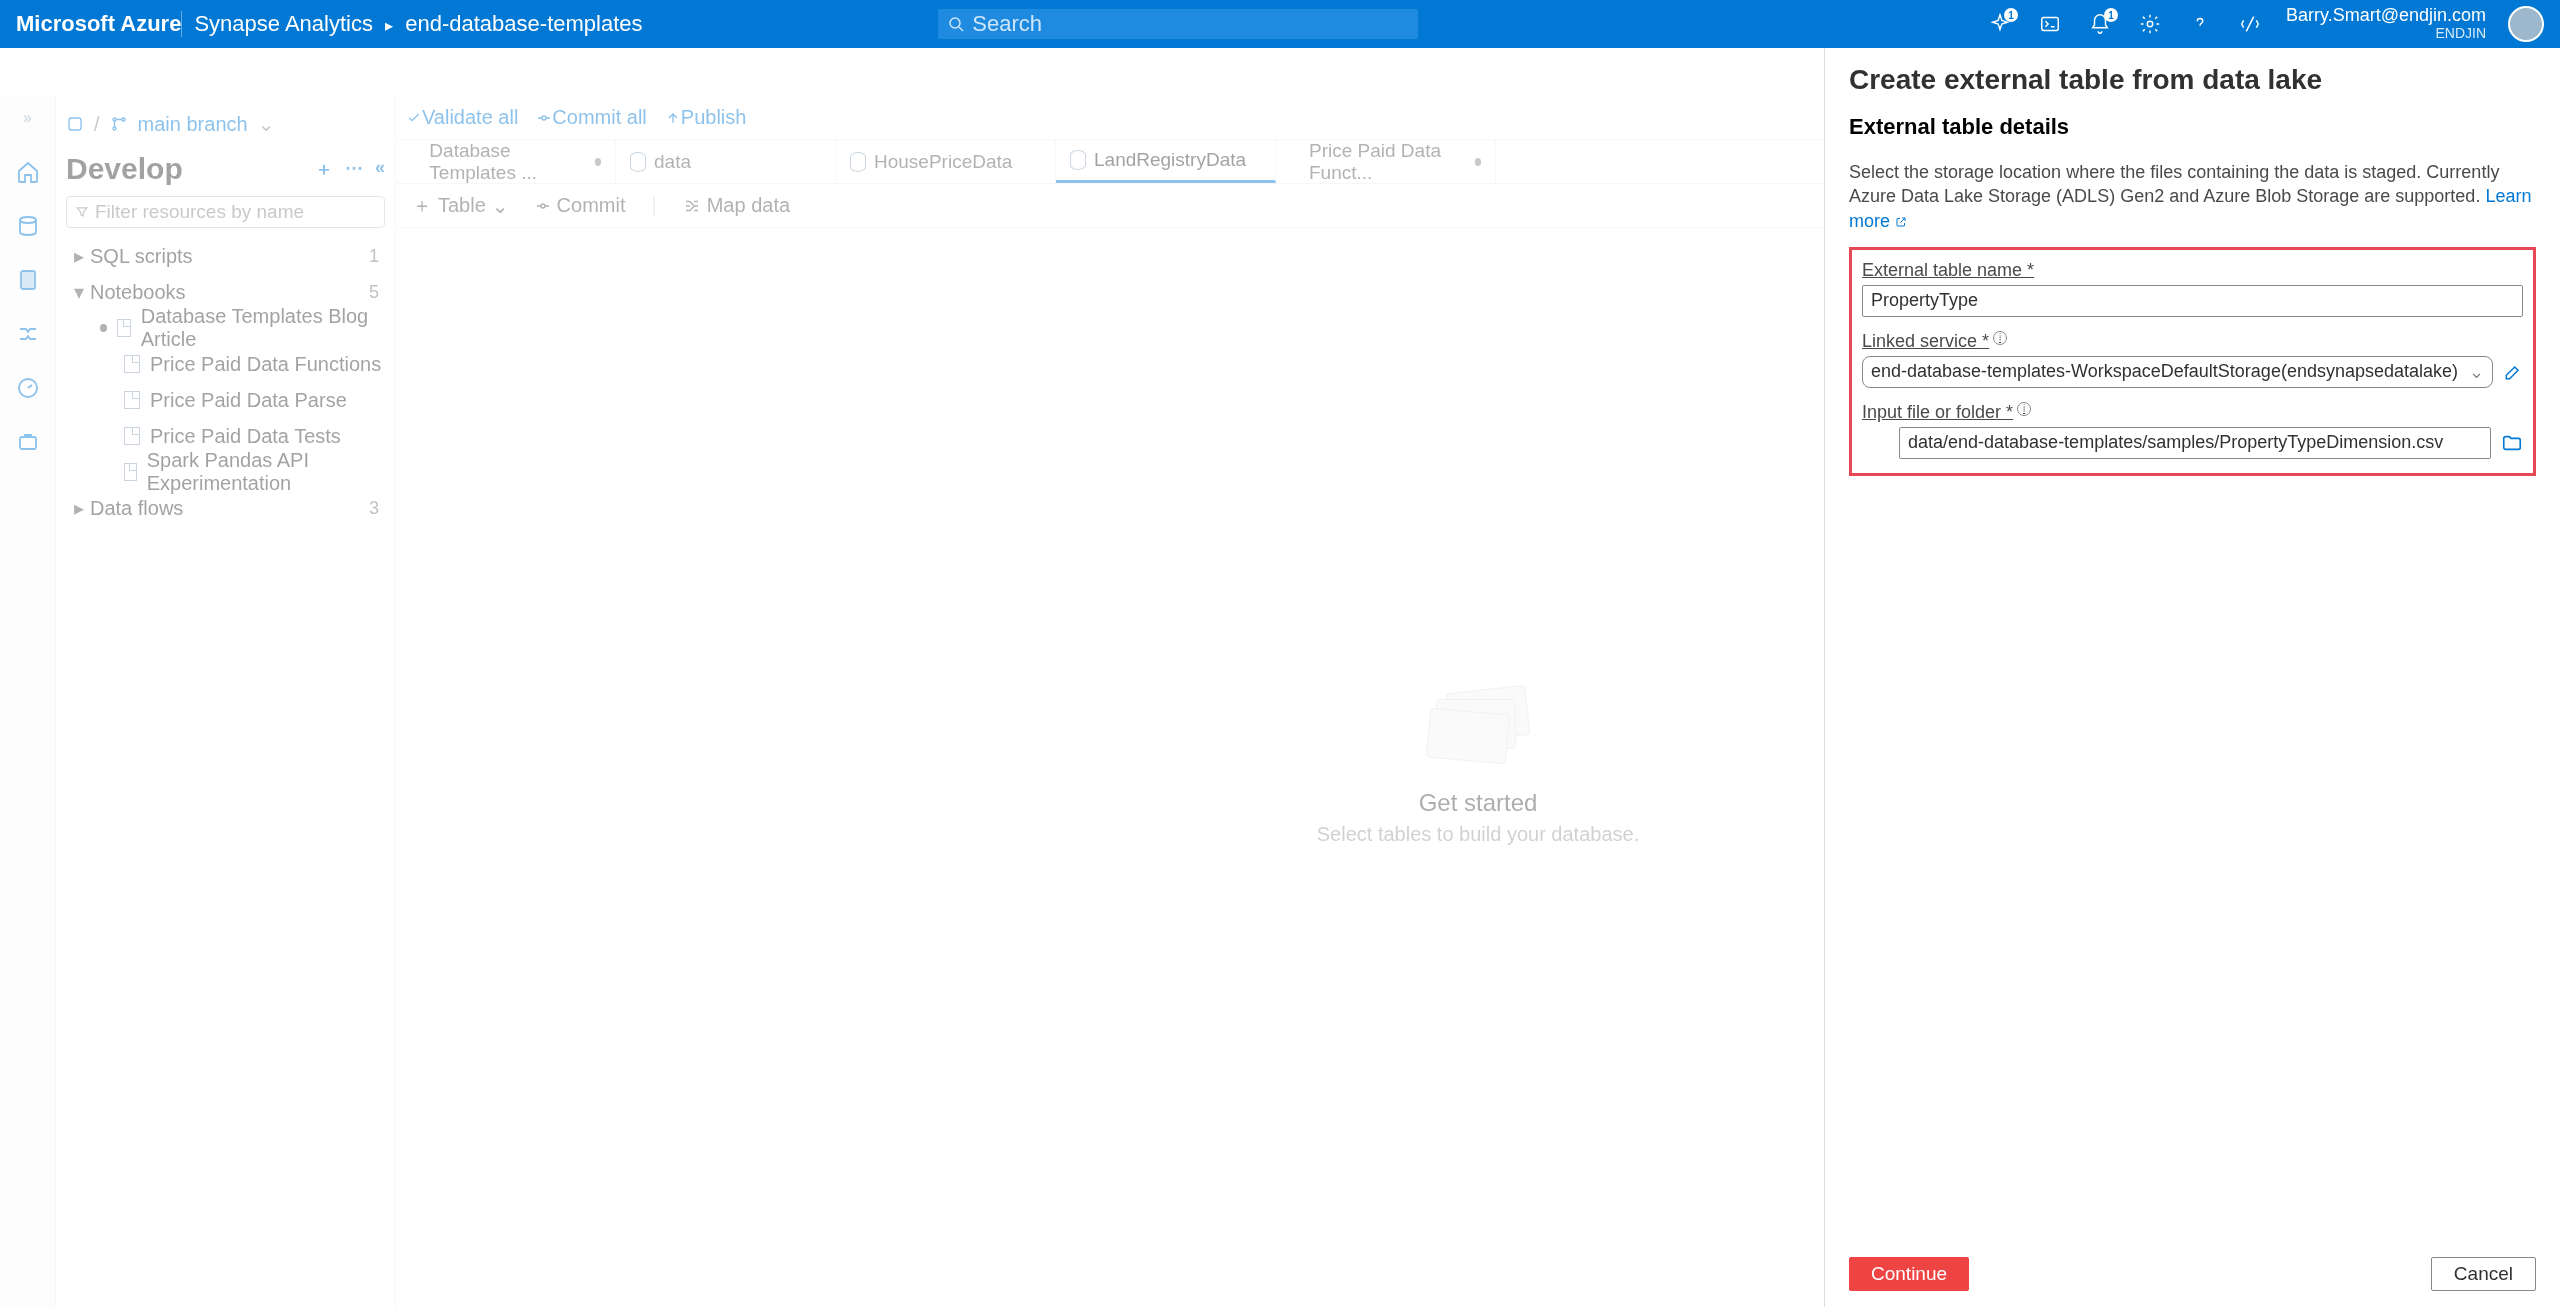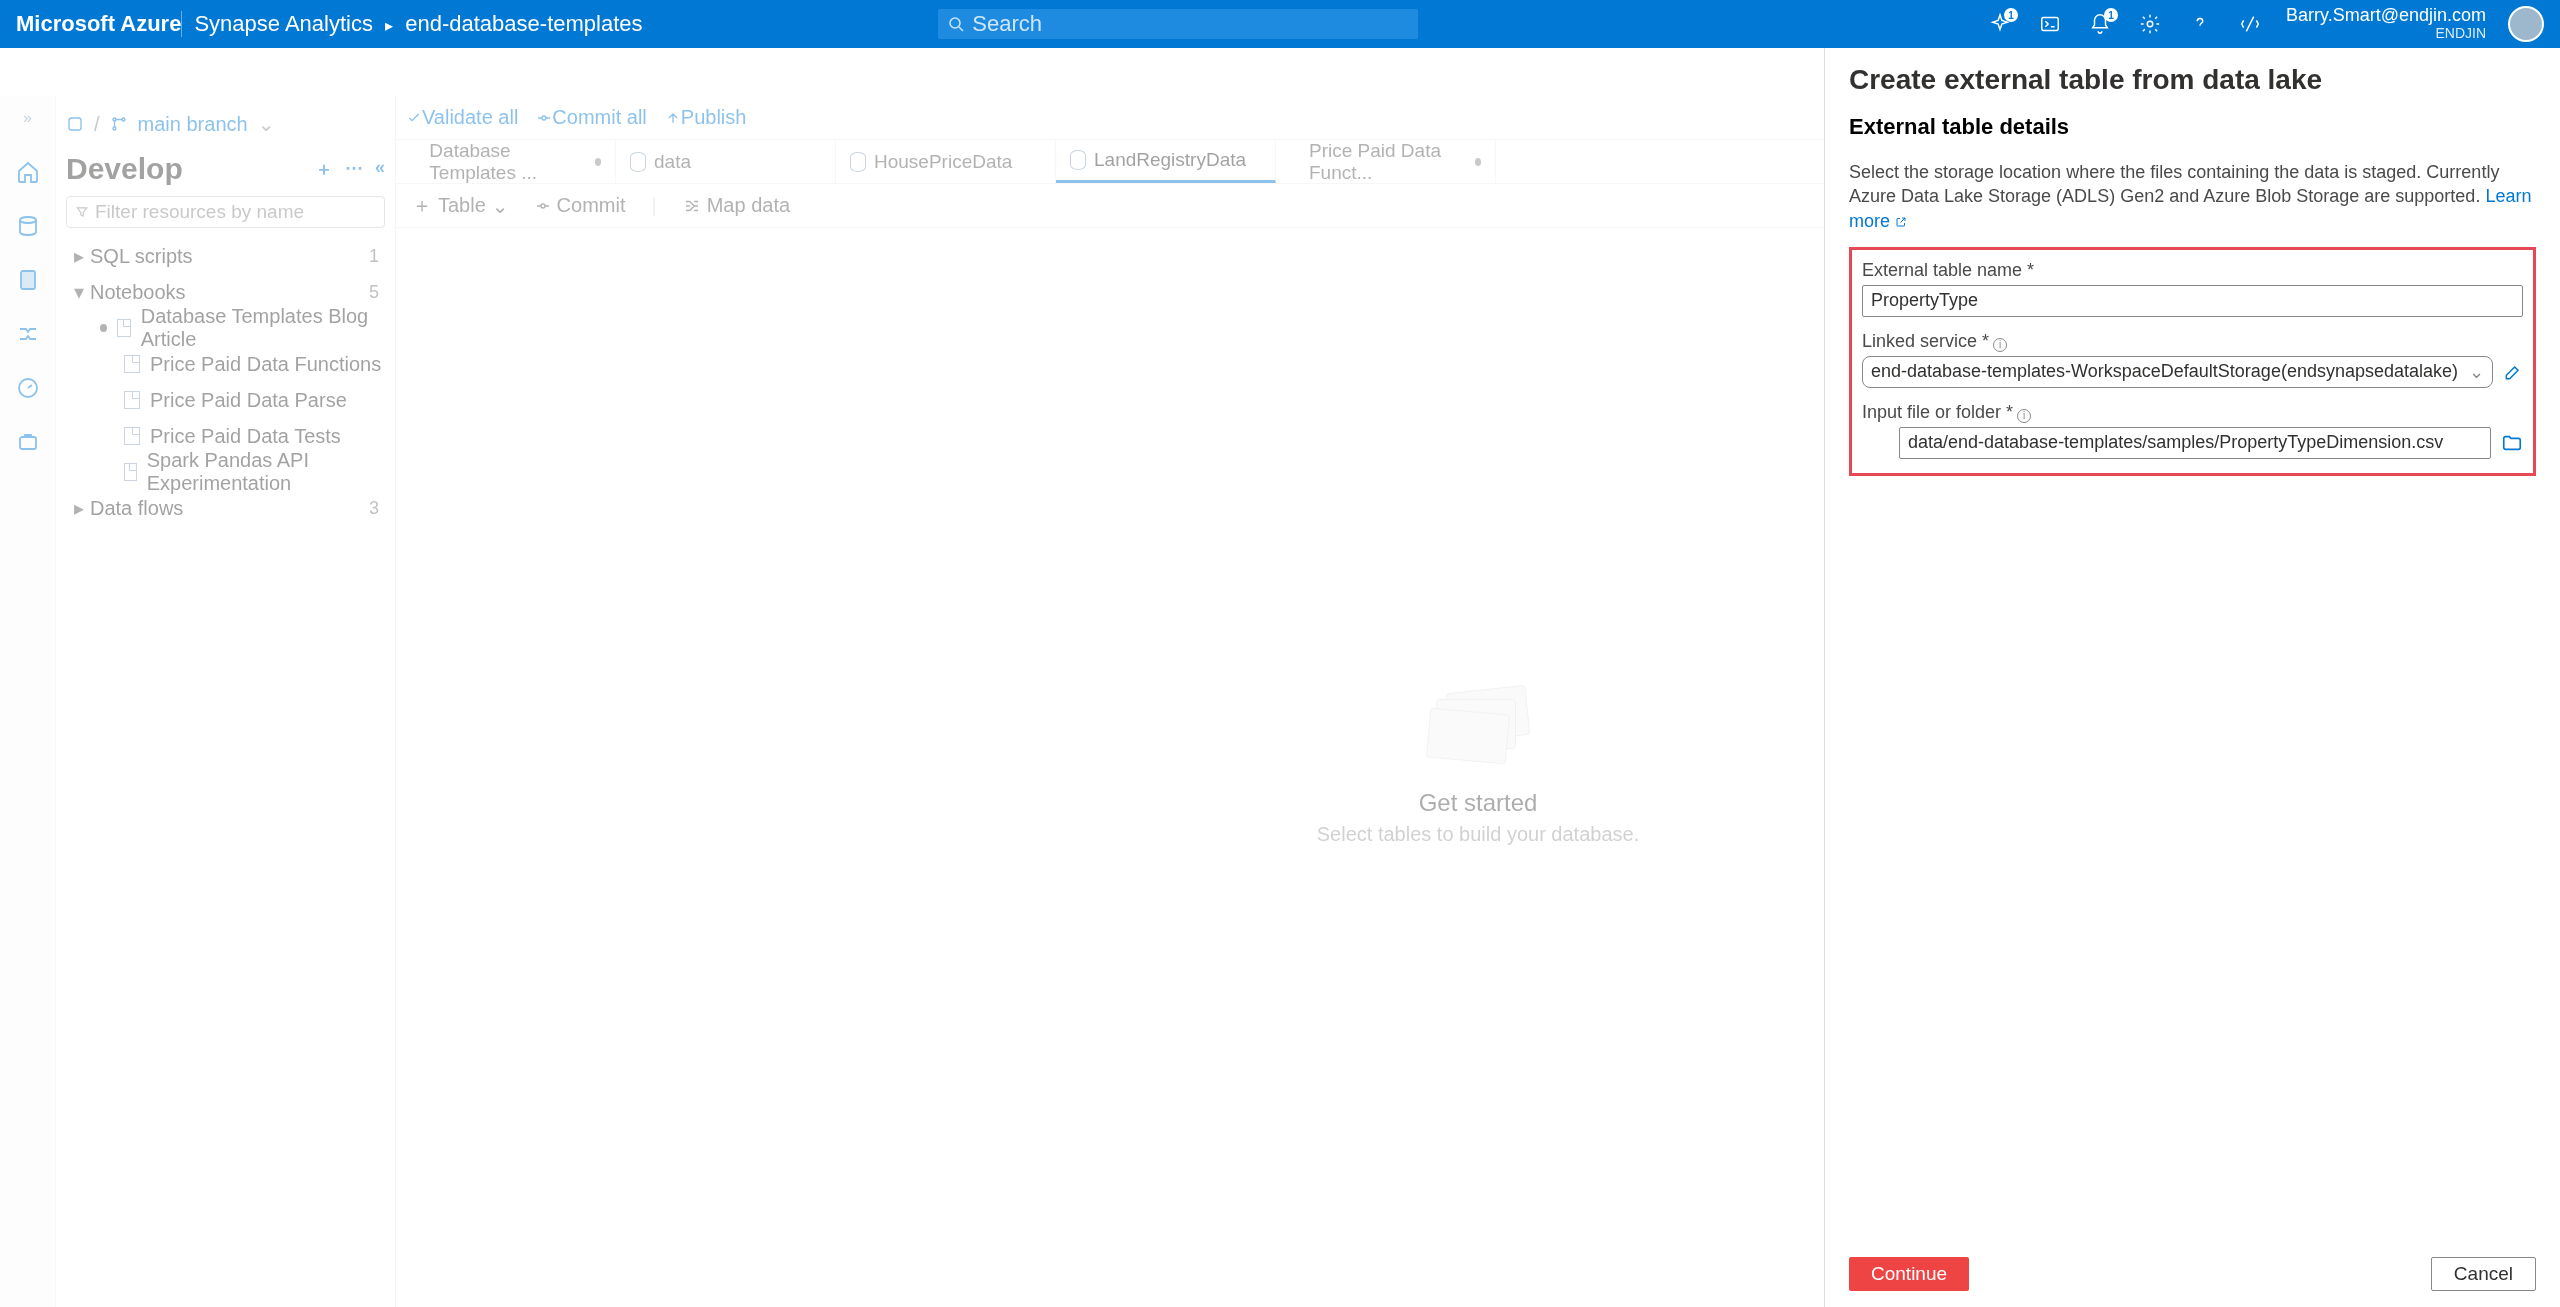--- a/index.html
+++ b/index.html
@@ -67,21 +67,21 @@
 .canvas .gs-title { font-size:24px; color:#4a4a4a; margin-bottom:6px; }
 .canvas .gs-sub { font-size:20px; color:#9a9a9a; }
 
 
 .panel { position:absolute; top:48px; right:0; width:736px; bottom:0; background:#fff; border-left:1px solid #ddd; padding:16px 24px; display:flex; flex-direction:column; z-index:10; }
 .panel h1 { font-size:28px; font-weight:600; color:#323130; margin-bottom:18px; }
 .panel .sect-title { font-size:22px; font-weight:700; margin-bottom:20px; }
 .panel .sect-desc { font-size:18px; color:#4a4a4a; line-height:1.35; margin-bottom:14px; }
 .panel .sect-desc a { color:#0078d4; text-decoration:none; }
 .panel .highlight { border:3px solid #e74856; padding:10px 10px 14px; }
-.panel .fld-label { font-size:18px; color:#4a4a4a; margin-bottom:4px; display:flex; align-items:flex-end; gap:4px; }
+.panel .fld-label { font-size:18px; color:#4a4a4a; margin-bottom:4px; display:flex; align-items:flex-start; gap:4px;text-decoration:underline; }
 .panel .fld-label .info { width:14px; height:14px; border:1px solid #888; border-radius:50%; font-size:10px; display:inline-flex; align-items:center; justify-content:center; color:#888; }
 .panel .txt-input { width:100%; height:32px; border:1px solid #8a8886; border-radius:2px; padding:0 8px; font-size:18px; color:#323130; }
 .panel .sel-row { display:flex; align-items:center; gap:10px; }
 .panel .select { flex:1; height:32px; border:1px solid #8a8886; border-radius:8px; padding:0 8px; font-size:18px; color:#323130; display:flex; align-items:center; justify-content:space-between; background:#fff; }
 .panel .select .caret { color:#888; }
 .panel .fld-gap { height:14px; }
 .panel .footer { margin-top:auto; display:flex; gap:12px; padding-top:12px; }
 .panel .btn-primary { background:#ef4444; color:#fff; border:none; height:34px; padding:0 22px; font-size:19px; cursor:pointer; border-radius:2px; }
 .panel .btn-secondary { background:#fff; color:#323130; border:1px solid #8a8886; height:34px; padding:0 22px; font-size:19px; cursor:pointer; border-radius:2px; margin-left:auto; }
 

